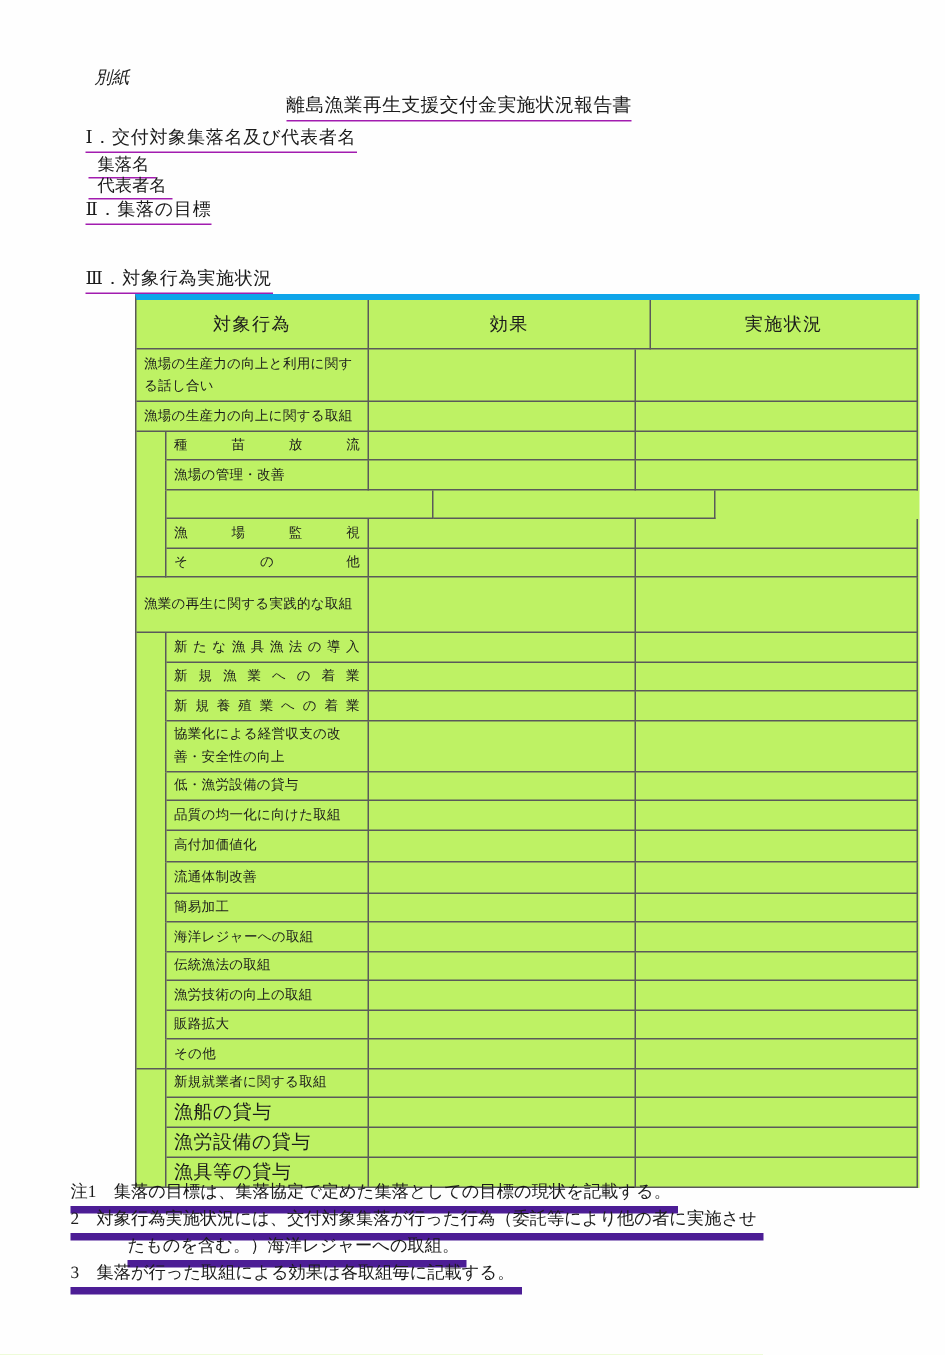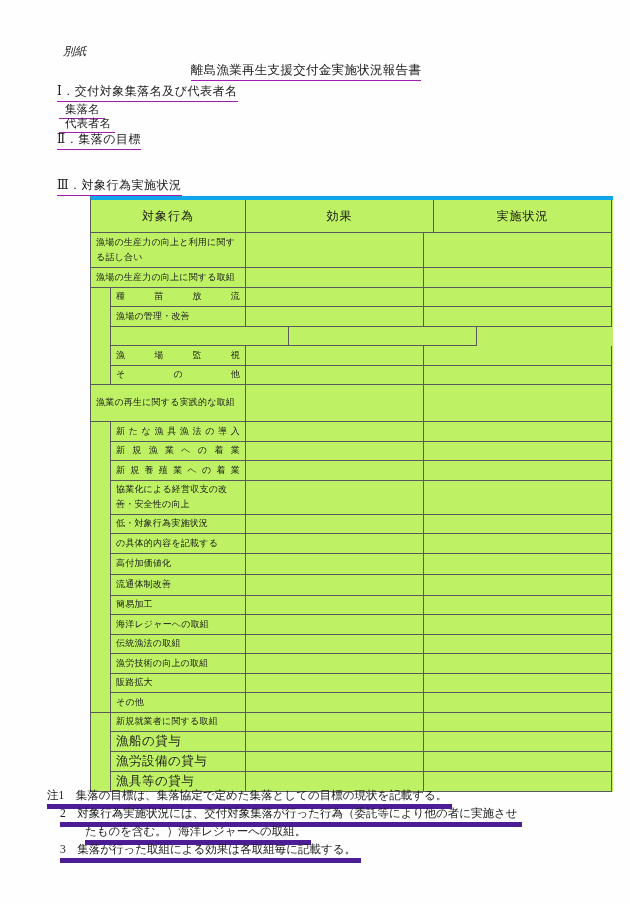--- a/index.html
+++ b/index.html
@@ -54,21 +54,21 @@
   .lbl.big{font-size:12.5px;letter-spacing:0.5px;}
   .ltxt{white-space:pre-line;}
   .c2{width:178px;}
   .c3{width:188px;}
 
   
   .notes{position:absolute;left:47px;top:788px;width:545px;font-size:11.5px;}
   .nline{height:18px;line-height:15px;}
   .nline .u{padding-right:5px;border-bottom:5px solid #4c1d95;}
   .ind0{margin-left:0;}
-  .ind1{margin-left:13px;}
+  .ind1{}
   .ind2{margin-left:38px;}
 </style>
 </head>
 <body>
 
 <div class="page">
 
   <div class="attachment">別紙</div>
 
   <div class="title-wrap">
@@ -222,29 +222,29 @@
         <div class="cell lbl ind">
           <span class="ltxt">協業化による経営収支の改
 善・安全性の向上</span>
         </div>
         <div class="cell c2"></div>
         <div class="cell c3"></div>
       </div>
       <div class="trow">
         <div class="cell spacer"></div>
         <div class="cell lbl ind">
-          <span class="ltxt">低・対象行為実施状況</span>
-        </div>
-        <div class="cell c2"></div>
-        <div class="cell c3"></div>
-      </div>
-      <div class="trow">
-        <div class="cell spacer"></div>
-        <div class="cell lbl ind">
-          <span class="ltxt">の具体的内容を記載する</span>
+          <span class="ltxt">低・漁労設備の貸与</span>
+        </div>
+        <div class="cell c2"></div>
+        <div class="cell c3"></div>
+      </div>
+      <div class="trow">
+        <div class="cell spacer"></div>
+        <div class="cell lbl ind">
+          <span class="ltxt">品質の均一化に向けた取組</span>
         </div>
         <div class="cell c2"></div>
         <div class="cell c3"></div>
       </div>
       <div class="trow h21">
         <div class="cell spacer"></div>
         <div class="cell lbl ind">
           <span class="ltxt">高付加価値化</span>
         </div>
         <div class="cell c2"></div>

